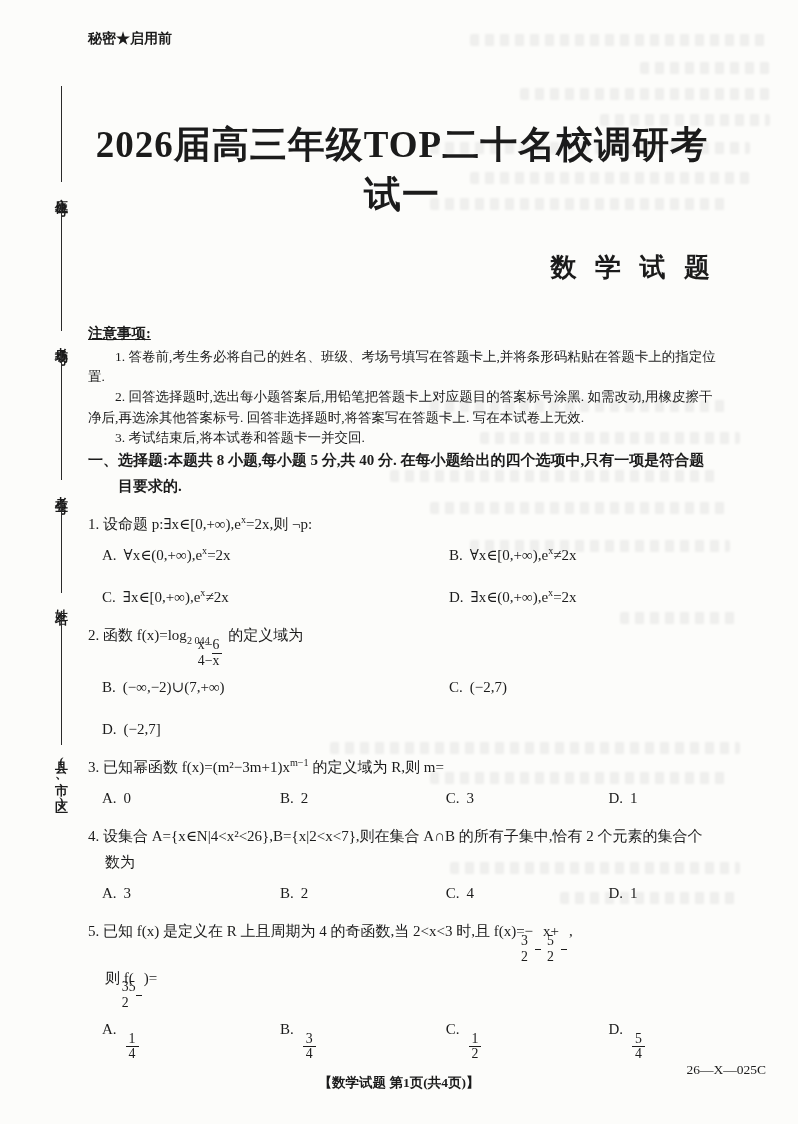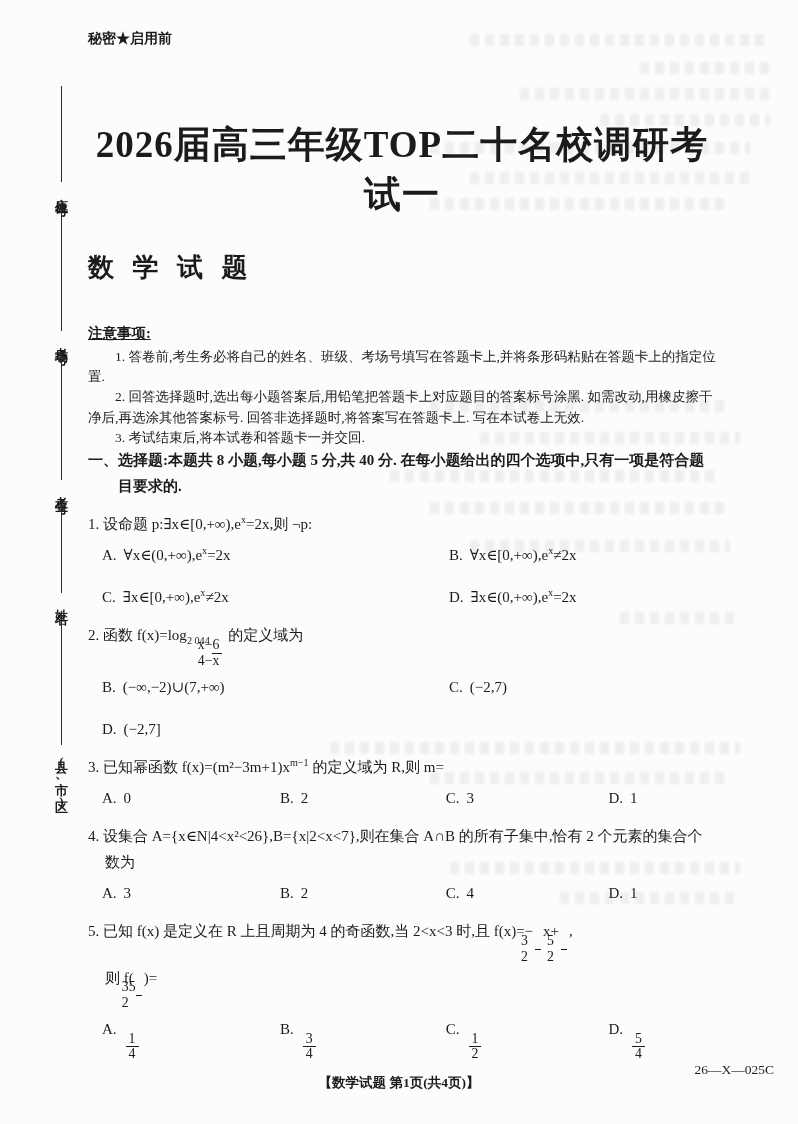--- a/index.html
+++ b/index.html
@@ -21,21 +21,21 @@
   
   .bleed{
     position:absolute;height:12px;border-radius:2px;
     background:repeating-linear-gradient(90deg,rgba(70,70,70,.55) 0 9px,transparent 9px 15px);
     opacity:.13;filter:blur(1.3px);
   }
   
   .content{position:absolute;left:88px;right:82px;top:30px;}
   .classification{font-size:14px;font-weight:bold;}
   .title{margin-top:72px;text-align:center;font-size:37px;font-weight:bold;letter-spacing:1px;}
-  .subtitle{margin-top:30px;text-align:left;font-size:26px;font-weight:bold;letter-spacing:6px;}
+  .subtitle{margin-top:30px;text-align:right;font-size:26px;font-weight:bold;letter-spacing:6px;}
   .notice{margin-top:38px;font-size:13.5px;line-height:1.5;}
   .notice-heading{font-weight:bold;font-size:14.5px;margin-bottom:2px;text-decoration:underline;}
   .notice p{margin:0;text-indent:2em;}
   .section-heading{
     font-size:15px;font-weight:bold;line-height:1.7;
     padding-left:30px;text-indent:-30px;
   }
   
   .questions{margin-top:12px;font-size:15px;}
   .question{margin-bottom:13px;}
@@ -50,21 +50,21 @@
     display:inline-flex;flex-direction:column;align-items:flex-start;
     vertical-align:-0.62em;line-height:1.08;margin:0 2px;font-size:.92em;
   }
   .fnum{border-bottom:1px solid #1b1b1b;padding:0 3px;}
   .fden{padding:0 3px;}
   
   .footer-center{
     position:absolute;left:0;right:0;bottom:32px;text-align:center;
     font-size:13.5px;font-weight:bold;
   }
-  .paper-code{position:absolute;right:24px;bottom:46px;font-size:13.5px;}
+  .paper-code{position:absolute;right:32px;bottom:46px;font-size:13.5px;}
 </style>
 </head>
 <body>
 
 <div class="page">
 
   <div>
     <div class="bleed" style="top:34px;left:470px;width:300px;"></div>
     <div class="bleed" style="top:62px;left:640px;width:130px;"></div>
     <div class="bleed" style="top:88px;left:520px;width:250px;"></div>

